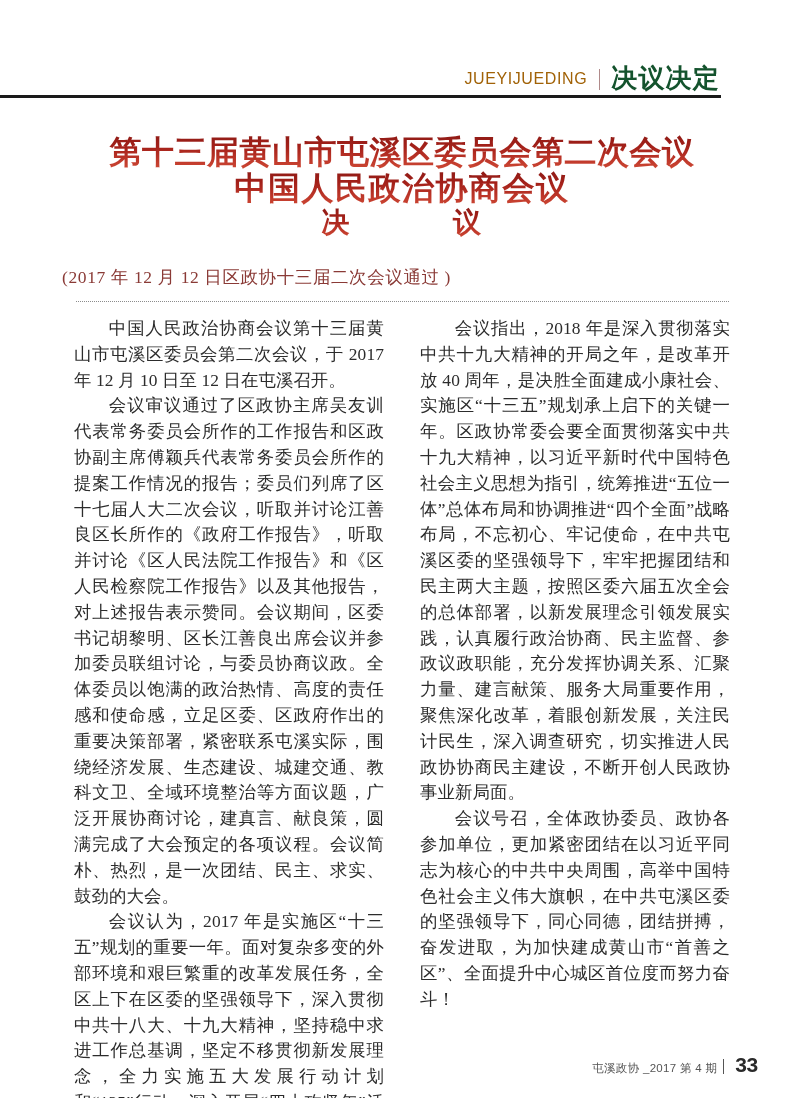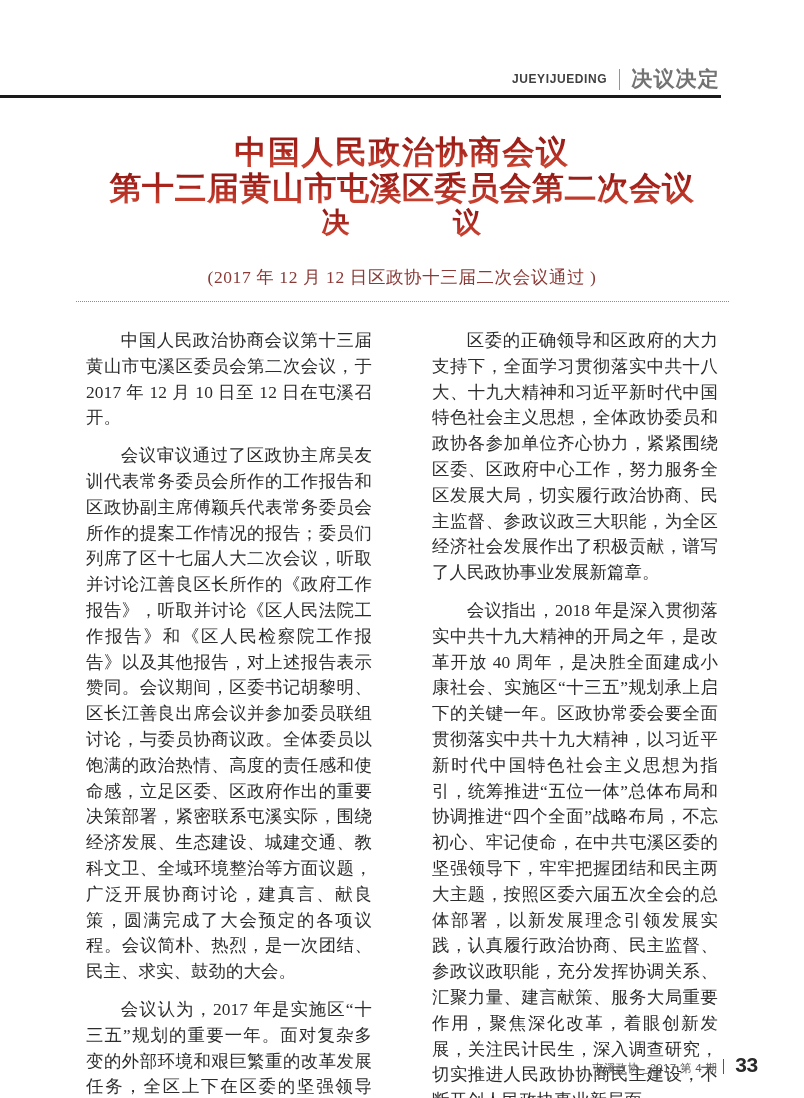--- a/index.html
+++ b/index.html
@@ -22,39 +22,38 @@
     left: 0;
     width: 720px;
     height: 34px;
     display: flex;
     align-items: center;
     justify-content: flex-end;
     box-sizing: border-box;
   }
   #running-head .pinyin {
     font-family: "Liberation Sans", "DejaVu Sans", sans-serif;
-    font-size: 12px;
+    font-size: 16px;
     letter-spacing: 0.6px;
-    color: #404040;
+    color: #a16207;
     line-height: 1;
     padding-bottom: 1px;
-    font-weight: bold;
   }
   #running-head .divider-bar {
     display: inline-block;
     width: 1px;
     height: 21px;
     background: #b08a8a;
     margin: 0 11px 0 12px;
   }
   #running-head .section-title {
     font-family: "Liberation Serif", "DejaVu Serif", serif;
-    font-size: 21px;
+    font-size: 26px;
     font-weight: bold;
-    color: #737373;
+    color: #14532d;
     letter-spacing: 1.2px;
     line-height: 1;
   }
   #head-rule {
     position: absolute;
     top: 95px;
     left: 0;
     width: 721px;
     height: 2.5px;
     background: #1a1a1a;
@@ -81,21 +80,20 @@
   }
   #title-line-1 { font-size: 32px; letter-spacing: 1.5px; }
   #title-line-2 { font-size: 32px; letter-spacing: 0.5px; }
   #title-line-3 { font-size: 28px; letter-spacing: 1.5px; }
 
   #doc-subtitle {
     position: absolute;
     top: 265px;
     left: 62px;
     width: 680px;
-    text-align: center;
     font-family: "Liberation Serif", "DejaVu Serif", serif;
     font-size: 17.5px;
     color: #8a3a36;
     letter-spacing: 0.6px;
     white-space: pre;
   }
 
   
   #dotted-rule {
     position: absolute;
@@ -113,21 +111,21 @@
     left: 74px;
     width: 656px;
     display: flex;
     gap: 36px;
   }
   .column {
     width: 310px;
     flex: 0 0 310px;
   }
   .column p {
-    margin: 12px;
+    margin: 0;
     font-family: "Liberation Serif", "DejaVu Serif", serif;
     font-size: 17.4px;
     line-height: 25.8px;
     color: #2c2c2c;
     text-align: justify;
     text-justify: inter-ideograph;
     text-indent: 2em;
     letter-spacing: 0.1px;
   }
 
@@ -169,37 +167,36 @@
 <body>
 
 <div id="running-head">
   <span class="pinyin">JUEYIJUEDING</span>
   <span class="divider-bar"></span>
   <span class="section-title">决议决定</span>
 </div>
 <div id="head-rule"></div>
 
 <div id="title-block">
+  <div class="doc-title-line" id="title-line-2">第十三届黄山市屯溪区委员会第二次会议</div>
   <div class="doc-title-line" id="title-line-1">中国人民政治协商会议</div>
-  <div class="doc-title-line" id="title-line-2">第十三届黄山市屯溪区委员会第二次会议</div>
   <div class="doc-title-line" id="title-line-3">决            议</div>
 </div>
 <div id="doc-subtitle">(2017 年 12 月 12 日区政协十三届二次会议通过 )</div>
 
 <div id="dotted-rule"></div>
 
 <div id="body-columns">
   <div class="column">
     <p>中国人民政治协商会议第十三届黄山市屯溪区委员会第二次会议，于 2017 年 12 月 10 日至 12 日在屯溪召开。</p>
     <p>会议审议通过了区政协主席吴友训代表常务委员会所作的工作报告和区政协副主席傅颖兵代表常务委员会所作的提案工作情况的报告；委员们列席了区十七届人大二次会议，听取并讨论江善良区长所作的《政府工作报告》，听取并讨论《区人民法院工作报告》和《区人民检察院工作报告》以及其他报告，对上述报告表示赞同。会议期间，区委书记胡黎明、区长江善良出席会议并参加委员联组讨论，与委员协商议政。全体委员以饱满的政治热情、高度的责任感和使命感，立足区委、区政府作出的重要决策部署，紧密联系屯溪实际，围绕经济发展、生态建设、城建交通、教科文卫、全域环境整治等方面议题，广泛开展协商讨论，建真言、献良策，圆满完成了大会预定的各项议程。会议简朴、热烈，是一次团结、民主、求实、鼓劲的大会。</p>
     <p>会议认为，2017 年是实施区“十三五”规划的重要一年。面对复杂多变的外部环境和艰巨繁重的改革发展任务，全区上下在区委的坚强领导下，深入贯彻中共十八大、十九大精神，坚持稳中求进工作总基调，坚定不移贯彻新发展理念，全力实施五大发展行动计划和“135”行动，深入开展“四大攻坚年”活动，扎实推进稳增长、促改革、调结构、惠民生、防风险各项工作，经济社会发展成效显著，委员们对一年来全区各方面的工作给予高度评价。</p>
 
   </div>
   <div class="column">
-    <p>区委的正确领导和区政府的大力支持下，全面学习贯彻落实中共十八大、十九大精神和习近平新时代中国特色社会主义思想，全体政协委员和政协各参加单位齐心协力，紧紧围绕区委、区政府中心工作，努力服务全区发展大局，切实履行政治协商、民主监督、参政议政三大职能，为全区经济社会发展作出了积极贡献，谱写了人民政协事业发展新篇章。</p>
     <p>会议指出，2018 年是深入贯彻落实中共十九大精神的开局之年，是改革开放 40 周年，是决胜全面建成小康社会、实施区“十三五”规划承上启下的关键一年。区政协常委会要全面贯彻落实中共十九大精神，以习近平新时代中国特色社会主义思想为指引，统筹推进“五位一体”总体布局和协调推进“四个全面”战略布局，不忘初心、牢记使命，在中共屯溪区委的坚强领导下，牢牢把握团结和民主两大主题，按照区委六届五次全会的总体部署，以新发展理念引领发展实践，认真履行政治协商、民主监督、参政议政职能，充分发挥协调关系、汇聚力量、建言献策、服务大局重要作用，聚焦深化改革，着眼创新发展，关注民计民生，深入调查研究，切实推进人民政协协商民主建设，不断开创人民政协事业新局面。</p>
     <p>会议号召，全体政协委员、政协各参加单位，更加紧密团结在以习近平同志为核心的中共中央周围，高举中国特色社会主义伟大旗帜，在中共屯溪区委的坚强领导下，同心同德，团结拼搏，奋发进取，为加快建成黄山市“首善之区”、全面提升中心城区首位度而努力奋斗！</p>
   </div>
 </div>
 
 <div id="page-footer">
   <span id="footer-source">屯溪政协 _2017 第 4 期</span>
   <span id="footer-sep"></span>
   <span id="footer-page">33</span>
 </div>

